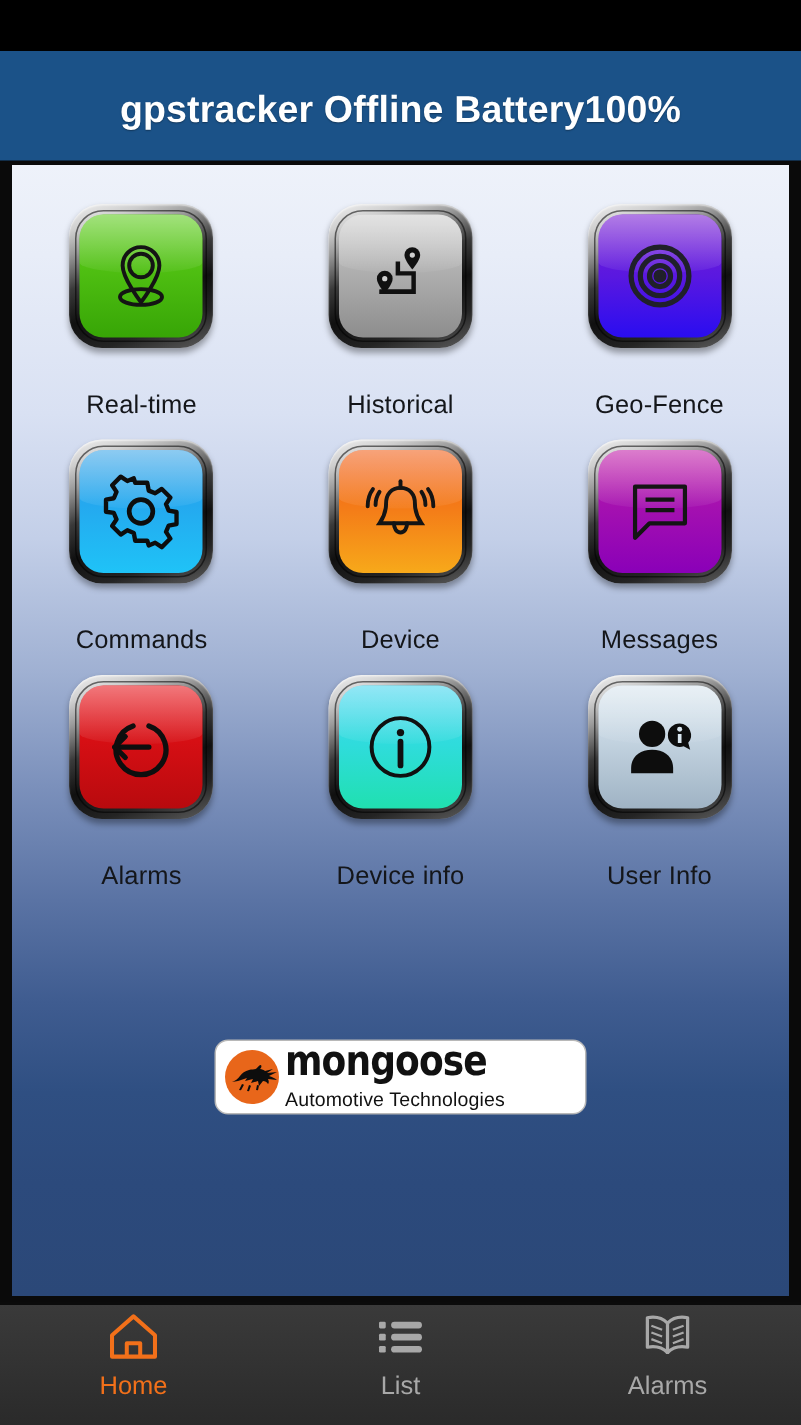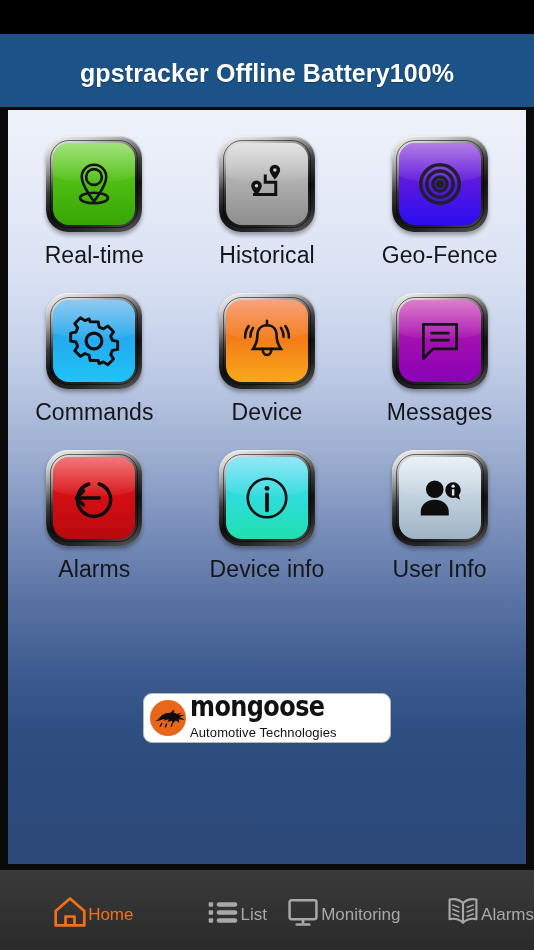--- a/index.html
+++ b/index.html
@@ -150,22 +150,22 @@
 
   .glyph {
     position: relative;
     z-index: 2;
     width: 56px;
     height: 56px;
   }
   .glyph svg { width: 100%; height: 100%; display: block; }
 
   .cell-label {
-    margin-top: 10px;
-    font-size: 23px;
+    margin-top: 28px;
+    font-size: 17px;
     color: #14161a;
     letter-spacing: 0.1px;
   }
 
   
   .logo-wrap {
     position: absolute;
     top: 583px;
     left: 0;
     width: 100%;
@@ -226,23 +226,23 @@
     bottom: 0; left: 0;
     width: 534px;
     height: 82px;
     background: linear-gradient(to bottom, #3a3a3a 0%, #333333 45%, #2a2a2a 100%);
     border-top: 2px solid #0b0b0b;
     display: flex;
   }
   .tab {
     flex: 1;
     display: flex;
-    flex-direction: row;
+    flex-direction: column;
     align-items: center;
-    justify-content: flex-end;
+    justify-content: flex-start;
     padding-top: 4px;
   }
   .tab-icon { width: 36px; height: 34px; }
   .tab-icon svg { width: 100%; height: 100%; display: block; }
   .tab-label {
     margin-top: 6px;
     font-size: 17px;
     color: #a8a8a8;
   }
   .tab.active .tab-label { color: #f2701a; }
@@ -446,30 +446,20 @@
           <rect x="13" y="8" width="23" height="5" rx="2.5"></rect>
           <rect x="4" y="17" width="5" height="5" rx="1"></rect>
           <rect x="13" y="17" width="23" height="5" rx="2.5"></rect>
           <rect x="4" y="26" width="5" height="5" rx="1"></rect>
           <rect x="13" y="26" width="23" height="5" rx="2.5"></rect>
         </svg>
       </span>
       <span class="tab-label">List</span>
     </div>
 
-    <div class="tab">
-      <span class="tab-icon">
-        <svg viewBox="0 0 40 38" fill="none" stroke="#a8a8a8" stroke-width="2.8" stroke-linejoin="round">
-          <rect x="5" y="6" width="30" height="21" rx="2"></rect>
-          <path d="M20 27v5" stroke-width="3"></path>
-          <path d="M13 33h14" stroke-width="3" stroke-linecap="round"></path>
-        </svg>
-      </span>
-      <span class="tab-label">Monitoring</span>
-    </div>
 
     <div class="tab">
       <span class="tab-icon">
         <svg viewBox="0 0 40 38" fill="none" stroke="#a8a8a8" stroke-width="2.4" stroke-linejoin="round">
           <path d="M20 9v23"></path>
           <path d="M20 9C16 5 10 4 5 5v22c5-1 11 0 15 4"></path>
           <path d="M20 9c4-4 10-5 15-4v22c-5-1-11 0-15 4"></path>
           <path d="M8 11l8 3M8 16l8 3M8 21l8 3M32 11l-8 3M32 16l-8 3M32 21l-8 3" stroke-width="1.7"></path>
         </svg>
       </span>

